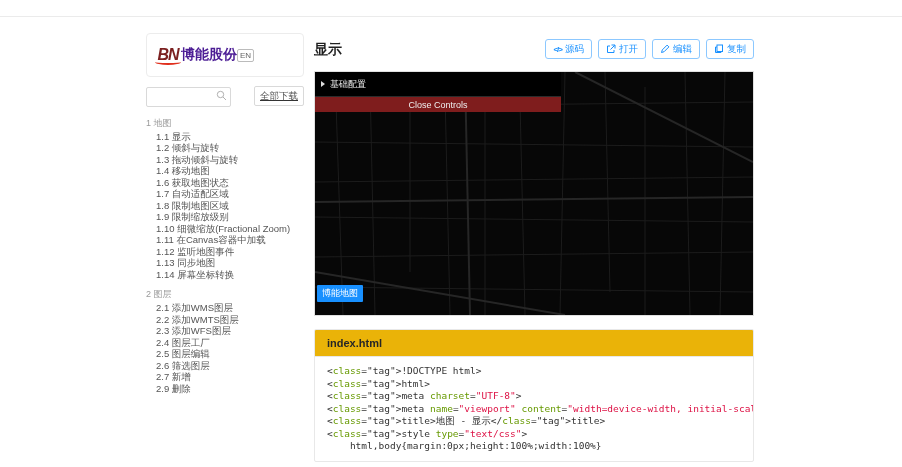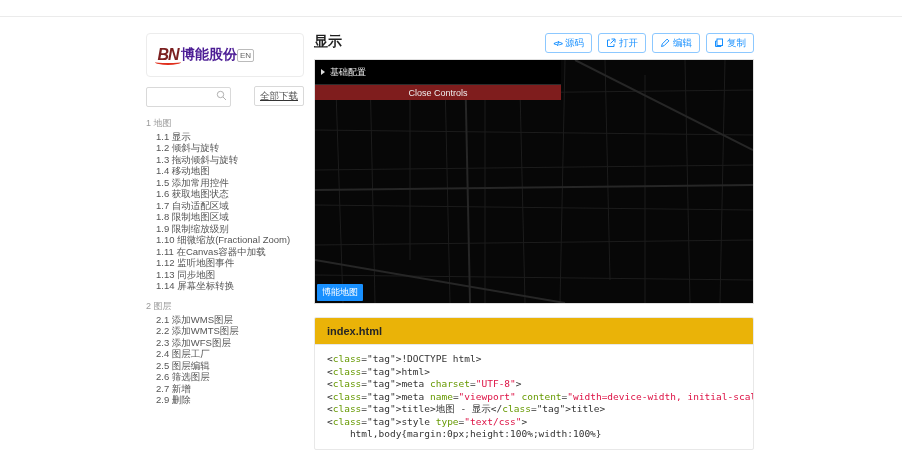--- a/index.html
+++ b/index.html
@@ -38,21 +38,21 @@
 
   .nav { margin-top: 10px; }
   .nav-section { font-size: 9px; color: #9a9a9a; margin: 8px 0 2px; line-height: 12px; }
   .nav-item {
     font-size: 9.5px; color: #555; line-height: 11.5px; padding-left: 10px;
     cursor: pointer; white-space: nowrap;
   }
 
   
   .main { width: 440px; flex: none; }
-  .main-head { display: flex; justify-content: space-between; align-items: flex-start; height: 26px; }
+  .main-head { display: flex; justify-content: space-between; align-items: flex-end; height: 26px; margin-bottom: 12px; }
   .page-title { font-size: 14px; margin: 0; color: #1f1f1f; font-weight: bold; }
   .toolbar { display: flex; gap: 6px; }
   .toolbar button {
     display: inline-flex; align-items: center; gap: 3px; height: 20px; padding: 0 7px;
     font-size: 9.5px; color: #1890ff; border: 1px solid #8cc8ff; background: #fff;
     border-radius: 3px; cursor: pointer; font-family: "Liberation Sans", sans-serif; white-space: nowrap;
   }
   .ticon { font-size: 8px; font-weight: bold; letter-spacing: -1px; }
 
   .map-panel {
@@ -61,21 +61,21 @@
   }
   .streets { position: absolute; left: 0; top: 0; width: 100%; height: 100%; }
   .datgui { position: absolute; top: 0; left: 0; width: 246px; font-size: 9px; color: #eee; }
   .gui-folder {
     background: #000; height: 16px; display: flex; align-items: center; gap: 5px;
     padding: 12px 6px; border-bottom: 1px solid #2c2c2c; cursor: pointer;
   }
   .caret { width: 0; height: 0; border-left: 4px solid #ddd; border-top: 3px solid transparent; border-bottom: 3px solid transparent; display: inline-block; }
   .gui-close { background: #7f1d1d; height: 15px; display: flex; align-items: center; justify-content: center; cursor: pointer; }
   .map-badge {
-    position: absolute; left: 2px; bottom: 2px; background: #1890ff; color: #fff;
+    position: absolute; left: 2px; bottom: 13px; background: #1890ff; color: #fff;
     font-size: 9px; padding: 2px 5px; border-radius: 1px;
   }
 
   .code-panel { margin-top: 13px; border: 1px solid #e8e8e8; border-radius: 2px; overflow: hidden; }
   .code-head {
     background: #eab308; border-bottom: 1px solid #e8e8e8; font-weight: bold;
     font-size: 11px; color: #262626; padding: 7px 12px;
   }
   .code {
     margin: 0; padding: 8px 12px; font-family: "DejaVu Sans Mono", monospace;
@@ -112,21 +112,20 @@
         </div>
         <button class="dl-btn">全部下载</button>
       </div>
 
       <nav class="nav">
           <div class="nav-section">1 地图</div>
           <div class="nav-item">1.1 显示</div>
           <div class="nav-item">1.2 倾斜与旋转</div>
           <div class="nav-item">1.3 拖动倾斜与旋转</div>
           <div class="nav-item">1.4 移动地图</div>
-          <div class="nav-item">1.5 添加常用控件</div>
           <div class="nav-item">1.6 获取地图状态</div>
           <div class="nav-item">1.7 自动适配区域</div>
           <div class="nav-item">1.8 限制地图区域</div>
           <div class="nav-item">1.9 限制缩放级别</div>
           <div class="nav-item">1.10 细微缩放(Fractional Zoom)</div>
           <div class="nav-item">1.11 在Canvas容器中加载</div>
           <div class="nav-item">1.12 监听地图事件</div>
           <div class="nav-item">1.13 同步地图</div>
           <div class="nav-item">1.14 屏幕坐标转换</div>
           <div class="nav-section">2 图层</div>

